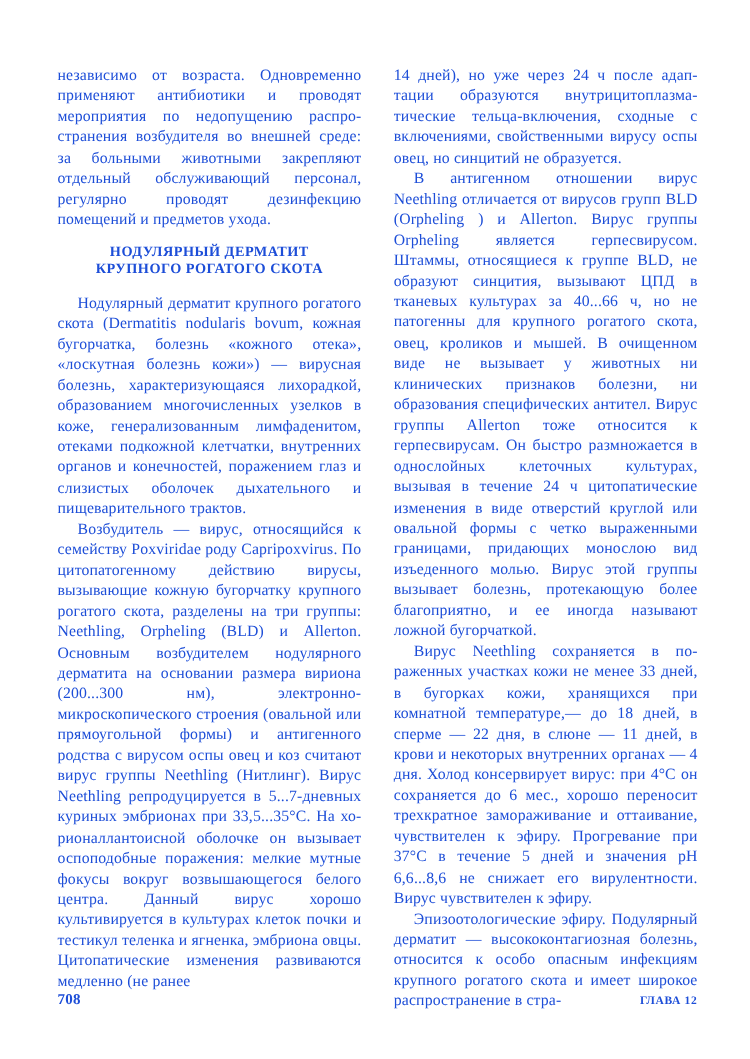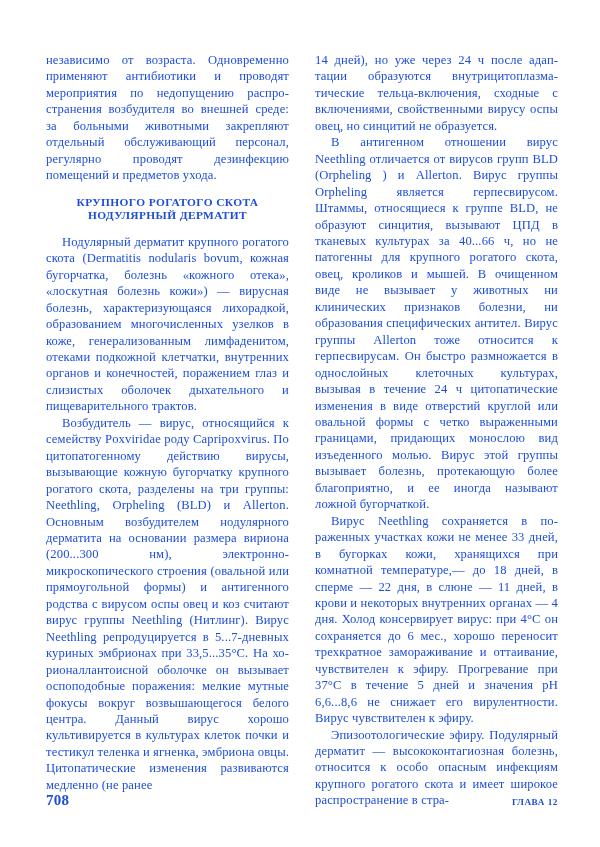--- a/index.html
+++ b/index.html
@@ -64,21 +64,21 @@
   .footer {
     position: absolute;
     left: 46px;
     top: 792px;
     width: 512px;
     display: flex;
     align-items: baseline;
     justify-content: space-between;
   }
   .folio {
-    font-size: 15px;
+    font-size: 12px;
     font-weight: bold;
     letter-spacing: 0.02em;
   }
   .running-head {
     font-size: 9.2px;
     font-weight: bold;
     letter-spacing: 0.06em;
     text-align: right;
   }
 </style>
@@ -87,22 +87,22 @@
 
 <div class="page">
 
   <div class="columns">
 
     <div class="col">
 
       <p class="cont"><span>независимо от возраста. Одновременно применяют антибиотики и проводят мероприятия по недопущению распро­странения возбудителя во внешней сре­де: за больными животными закрепля­ют отдельный обслуживающий персо­нал, регулярно проводят дезинфекцию помещений и предметов ухода.</span></p>
 
       <div class="section-title">
+        <span class="ln">НОДУЛЯРНЫЙ ДЕРМАТИТ</span>
         <span class="ln">КРУПНОГО РОГАТОГО СКОТА</span>
-        <span class="ln">НОДУЛЯРНЫЙ ДЕРМАТИТ</span>
       </div>
 
       <p class="indent"><span>Нодулярный дерматит крупного рогатого скота (</span><span class="it">Dermatitis nodularis bovum</span><span>, кожная бугорчатка, болезнь «кожного отека», «лоскутная болезнь кожи») — вирусная болезнь, характе­ризующаяся лихорадкой, образованием многочисленных узелков в коже, гене­рализованным лимфаденитом, отеками подкожной клетчатки, внутренних ор­ганов и конечностей, поражением глаз и слизистых оболочек дыхательного и пищеварительного трактов.</span></p>
 
       <p class="indent"><span class="it">Возбудитель</span><span> — вирус, относящий­ся к семейству </span><span class="it">Poxviridae</span><span> роду </span><span class="it">Capripoxvirus</span><span>. По цитопатогенному действию вирусы, вызывающие кожную бугор­чатку крупного рогатого скота, разделе­ны на три группы: </span><span class="it">Neethling</span><span>, </span><span class="it">Orpheling (BLD)</span><span> и </span><span class="it">Allerton</span><span>. Основным возбуди­телем нодулярного дерматита на осно­вании размера вириона (200...300 нм), электронно-микроскопического строе­ния (овальной или прямоугольной фор­мы) и антигенного родства с вирусом оспы овец и коз считают вирус группы </span><span class="it">Neethling</span><span> (Нитлинг). Вирус </span><span class="it">Neethling</span><span> репродуцируется в 5...7-дневных кури­ных эмбрионах при 33,5...35°С. На хо­рионаллантоисной оболочке он вызы­вает оспоподобные поражения: мелкие мутные фокусы вокруг возвышающего­ся белого центра. Данный вирус хоро­шо культивируется в культурах клеток почки и тестикул теленка и ягненка, эмбриона овцы. Цитопатические изме­нения развиваются медленно (не ранее</span></p>
 
     </div>
 
     <div class="col">
 

